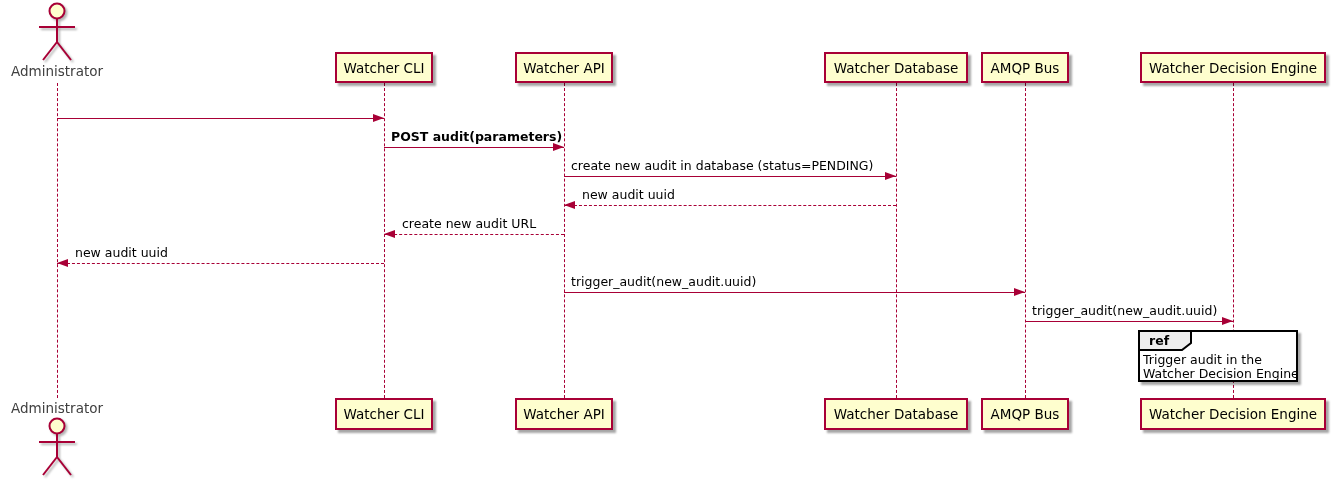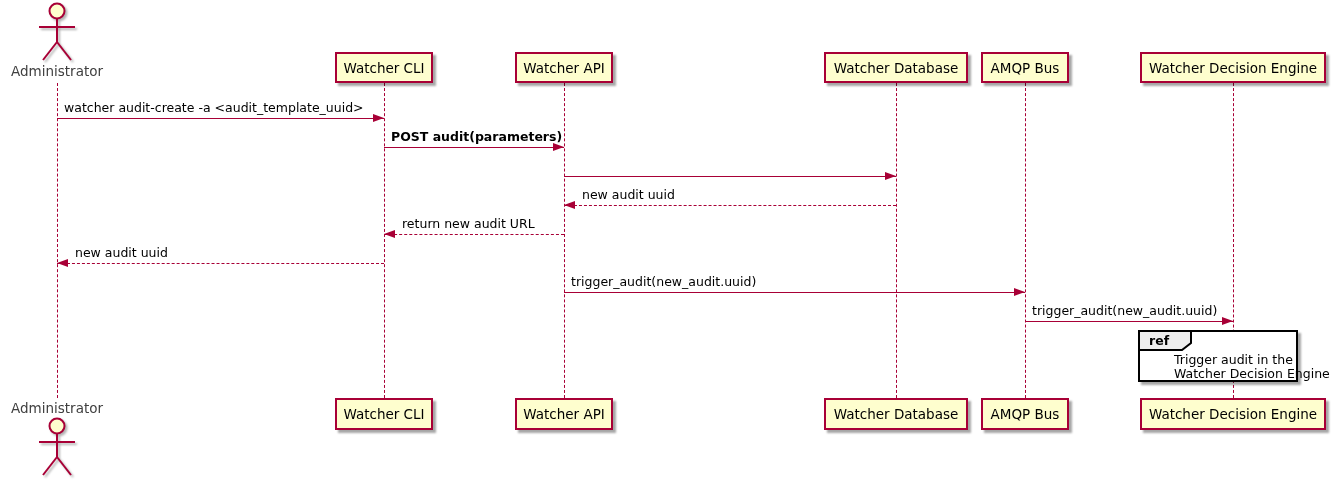--- a/index.html
+++ b/index.html
@@ -19,21 +19,21 @@
   .msg-line.solid { border-top:1px solid #A80036; }
   .msg-line.dashed { border-top:1px dashed #A80036; }
   .arrow { position:absolute; width:0; height:0; border-top:4.5px solid transparent; border-bottom:4.5px solid transparent; }
   .arrow.r { border-left:11px solid #A80036; }
   .arrow.l { border-right:11px solid #A80036; }
   .msg-label { position:absolute; font-size:12.5px; color:#000; white-space:nowrap; }
   .ref-box { position:absolute; box-sizing:border-box; background:#FFFFFF; border:2px solid #000;
              box-shadow:3px 3px 2px rgba(0,0,0,0.35); }
   .ref-tab { position:absolute; top:-2px; left:-2px; }
   .ref-keyword { position:absolute; top:1px; left:9px; font-size:12.5px; font-weight:bold; color:#000; }
-  .ref-line { position:absolute; left:34px; font-size:12.5px; color:#000; white-space:nowrap; }
+  .ref-line { position:absolute; left:3px; font-size:12.5px; color:#000; white-space:nowrap; }
 </style>
 </head>
 <body>
 
 <div id="diagram">
     <div class="lifeline" style="left: 56.5px; top: 83px; height: 315px;"></div>
     <div class="lifeline" style="left: 383.5px; top: 83px; height: 315px;"></div>
     <div class="lifeline" style="left: 563.5px; top: 83px; height: 315px;"></div>
     <div class="lifeline" style="left: 895.5px; top: 83px; height: 315px;"></div>
     <div class="lifeline" style="left: 1024.5px; top: 83px; height: 315px;"></div>
@@ -59,32 +59,32 @@
     <div class="pbox" style="left: 515px; top: 52px; width: 98px; height: 31px;">Watcher API</div>
     <div class="pbox" style="left: 515px; top: 398px; width: 98px; height: 32px;">Watcher API</div>
     <div class="pbox" style="left: 824px; top: 52px; width: 144px; height: 31px;">Watcher Database</div>
     <div class="pbox" style="left: 824px; top: 398px; width: 144px; height: 32px;">Watcher Database</div>
     <div class="pbox" style="left: 981px; top: 52px; width: 88px; height: 31px;">AMQP Bus</div>
     <div class="pbox" style="left: 981px; top: 398px; width: 88px; height: 32px;">AMQP Bus</div>
     <div class="pbox" style="left: 1140px; top: 52px; width: 186px; height: 31px;">Watcher Decision Engine</div>
     <div class="pbox" style="left: 1140px; top: 398px; width: 186px; height: 32px;">Watcher Decision Engine</div>
     <div class="msg-line solid" style="left: 57px; top: 118px; width: 327px;"></div>
     <div class="arrow r" style="left: 373px; top: 114px;"></div>
-    <div class="msg-label" style="left: 64px; top: 100px;">watcher audit-create -a &lt;audit_template_uuid&gt;</div>
     <div class="msg-line solid" style="left: 384px; top: 147px; width: 180px;"></div>
     <div class="arrow r" style="left: 553px; top: 143px;"></div>
     <div class="msg-label" style="left: 391px; top: 129px; font-weight: bold;">POST audit(parameters)</div>
     <div class="msg-line solid" style="left: 564px; top: 176px; width: 332px;"></div>
     <div class="arrow r" style="left: 885px; top: 172px;"></div>
+    <div class="msg-label" style="left: 571px; top: 158px;">create new audit in database (status=PENDING)</div>
     <div class="msg-line dashed" style="left: 564px; top: 205px; width: 332px;"></div>
     <div class="arrow l" style="left: 564px; top: 201px;"></div>
     <div class="msg-label" style="left: 582px; top: 187px;">new audit uuid</div>
     <div class="msg-line dashed" style="left: 384px; top: 234px; width: 180px;"></div>
     <div class="arrow l" style="left: 384px; top: 230px;"></div>
-    <div class="msg-label" style="left: 402px; top: 216px;">return new audit URL</div>
+    <div class="msg-label" style="left: 402px; top: 216px;">create new audit URL</div>
     <div class="msg-line dashed" style="left: 57px; top: 263px; width: 327px;"></div>
     <div class="arrow l" style="left: 57px; top: 259px;"></div>
     <div class="msg-label" style="left: 75px; top: 245px;">new audit uuid</div>
     <div class="msg-line solid" style="left: 564px; top: 292px; width: 461px;"></div>
     <div class="arrow r" style="left: 1014px; top: 288px;"></div>
     <div class="msg-label" style="left: 571px; top: 274px;">trigger_audit(new_audit.uuid)</div>
     <div class="msg-line solid" style="left: 1025px; top: 321px; width: 208px;"></div>
     <div class="arrow r" style="left: 1222px; top: 317px;"></div>
     <div class="msg-label" style="left: 1032px; top: 303px;">trigger_audit(new_audit.uuid)</div>
     <div class="ref-box" style="left: 1138px; top: 330px; width: 160px; height: 52px;">

